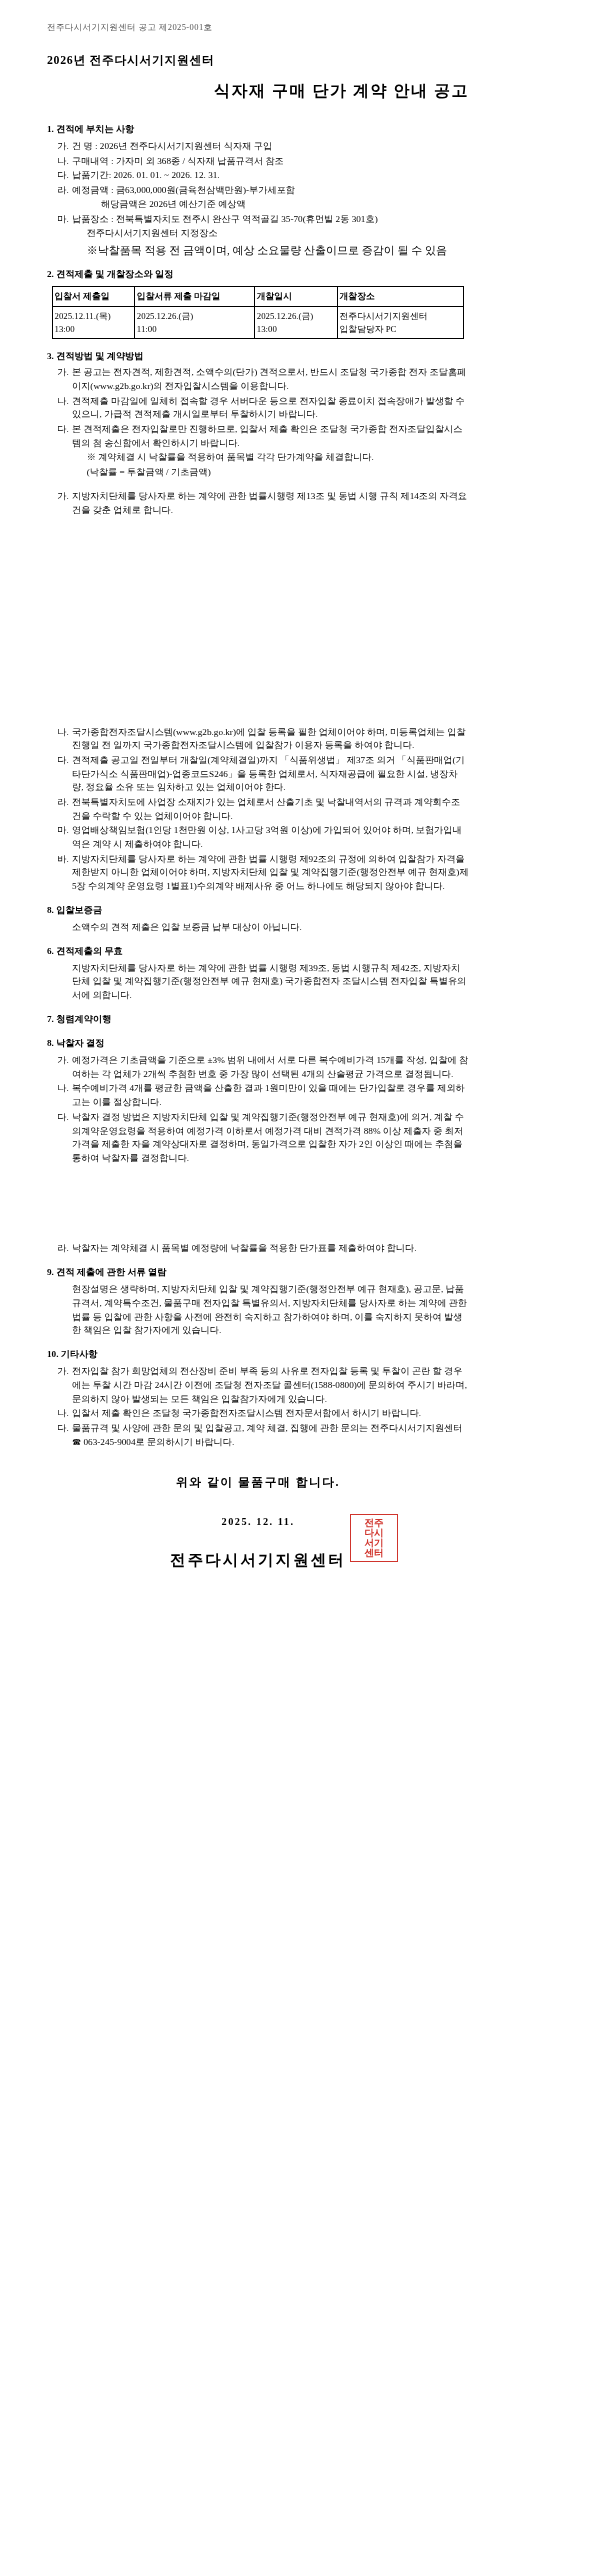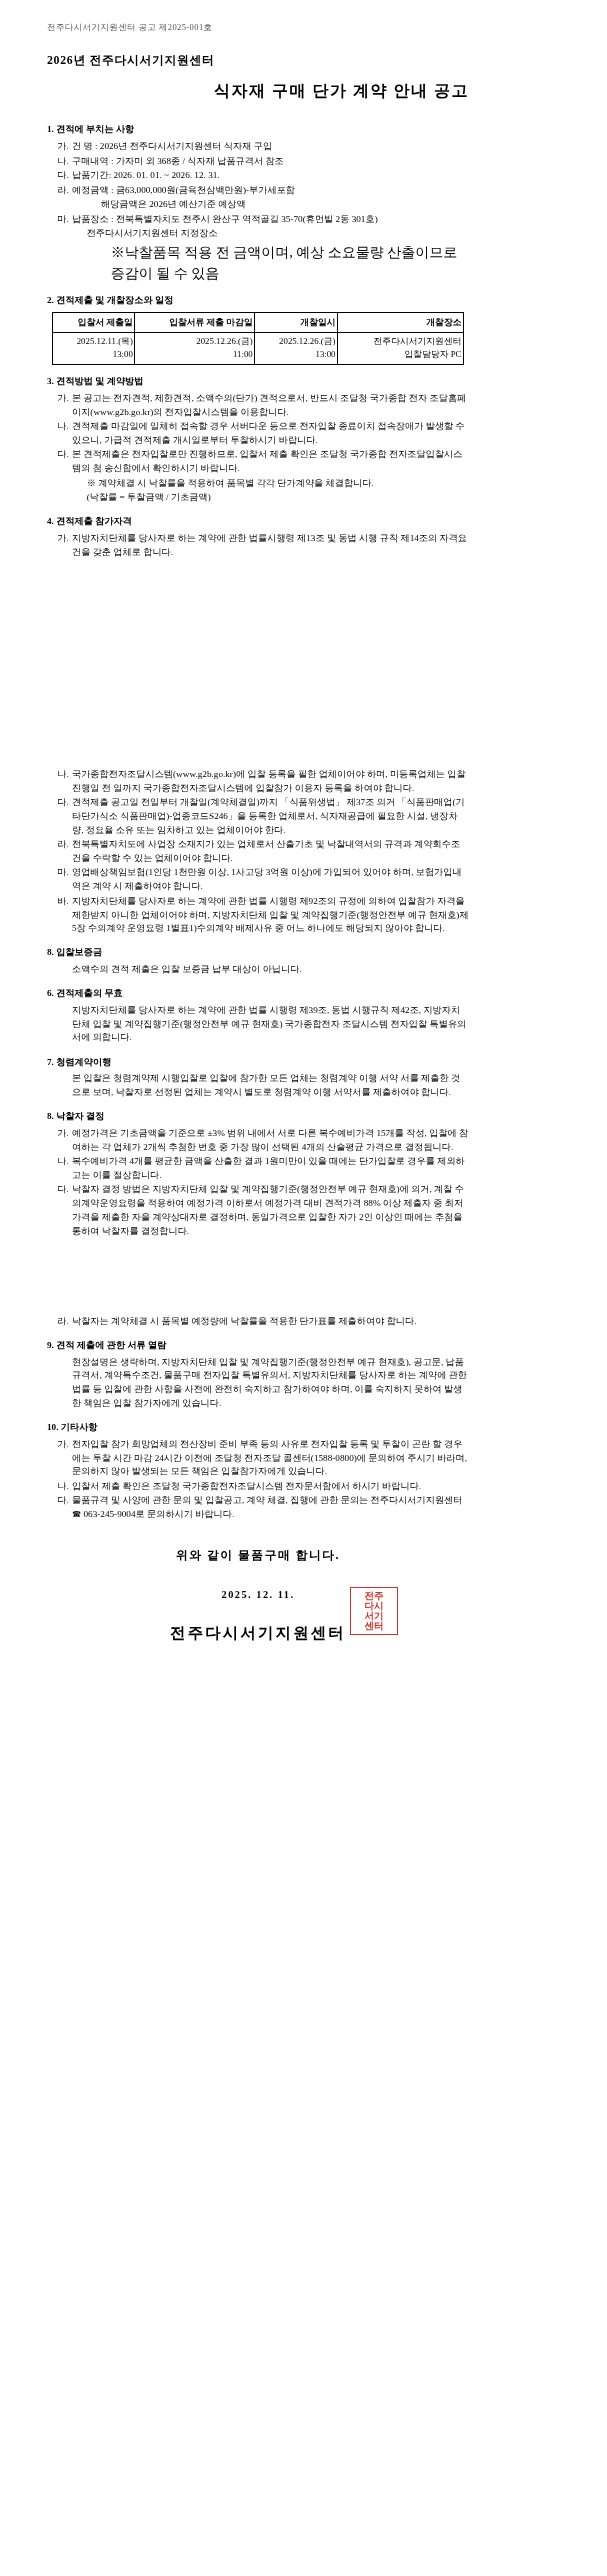--- a/index.html
+++ b/index.html
@@ -62,30 +62,30 @@
     width: 14.7px;
     flex: 0 0 14.7px;
   }
   .line .body {
     flex: 1 1 auto;
   }
   .indent1 { padding-left: 0px; }
   .indent2 { padding-left: 14.7px; }
   .indent3 { padding-left: 29px; }
   .b { font-weight: normal; }
-  .small { font-size: 14px; margin-left: 24px; }
+  .small { font-size: 11px; }
   table.schedule {
     border-collapse: collapse;
     width: 412px;
     margin: 4.4px auto 7.4px auto;
     font-size: 8.8px;
   }
   table.schedule th, table.schedule td {
     border: 0.7px solid #000000;
-    text-align: right;
+    text-align: left;
     padding: 2.9px 1.5px;
     line-height: 1.45;
   }
   table.schedule th {
     font-weight: bold;
     background: #ffffff;
   }
   .spacer-lg { height: 198px; }
   .spacer-md { height: 66px; }
   .closing {
@@ -230,21 +230,20 @@
           <span class="body">※ 계약체결 시 낙찰률을 적용하여 품목별 각각 단가계약을 체결합니다.</span>
         </div>
       <div class="line indent2">
           <span class="marker"></span>
           <span class="body">(낙찰률 = 투찰금액 / 기초금액)</span>
         </div>
     </div>
   </div>
 
   <div class="section">
-    <div class="section-title">4. 견적제출 참가자격</div>
     <div class="lines">
       <div class="line indent1">
           <span class="marker">가.</span>
           <span class="body">지방자치단체를 당사자로 하는 계약에 관한 법률시행령 제13조 및 동법 시행 규칙 제14조의 자격요건을 갖춘 업체로 합니다.</span>
         </div>
     </div>
   </div>
 
   <div class="spacer-lg"></div>
 
@@ -288,26 +287,20 @@
     <div class="lines">
       <div class="line indent1">
           <span class="marker"></span>
           <span class="body">지방자치단체를 당사자로 하는 계약에 관한 법률 시행령 제39조, 동법 시행규칙 제42조, 지방자치단체 입찰 및 계약집행기준(행정안전부 예규 현재호) 국가종합전자 조달시스템 전자입찰 특별유의서에 의합니다.</span>
         </div>
     </div>
   </div>
 
   <div class="section">
     <div class="section-title">7. 청렴계약이행</div>
-    <div class="lines">
-      <div class="line indent1">
-          <span class="marker"></span>
-          <span class="body">본 입찰은 청렴계약제 시행입찰로 입찰에 참가한 모든 업체는 청렴계약 이행 서약 서를 제출한 것으로 보며, 낙찰자로 선정된 업체는 계약시 별도로 청렴계약 이행 서약서를 제출하여야 합니다.</span>
-        </div>
-    </div>
   </div>
 
   <div class="section">
     <div class="section-title">8. 낙찰자 결정</div>
     <div class="lines">
       <div class="line indent1">
           <span class="marker">가.</span>
           <span class="body">예정가격은 기초금액을 기준으로 ±3% 범위 내에서 서로 다른 복수예비가격 15개를 작성, 입찰에 참여하는 각 업체가 2개씩 추첨한 번호 중 가장 많이 선택된 4개의 산술평균 가격으로 결정됩니다.</span>
         </div>
       <div class="line indent1">

